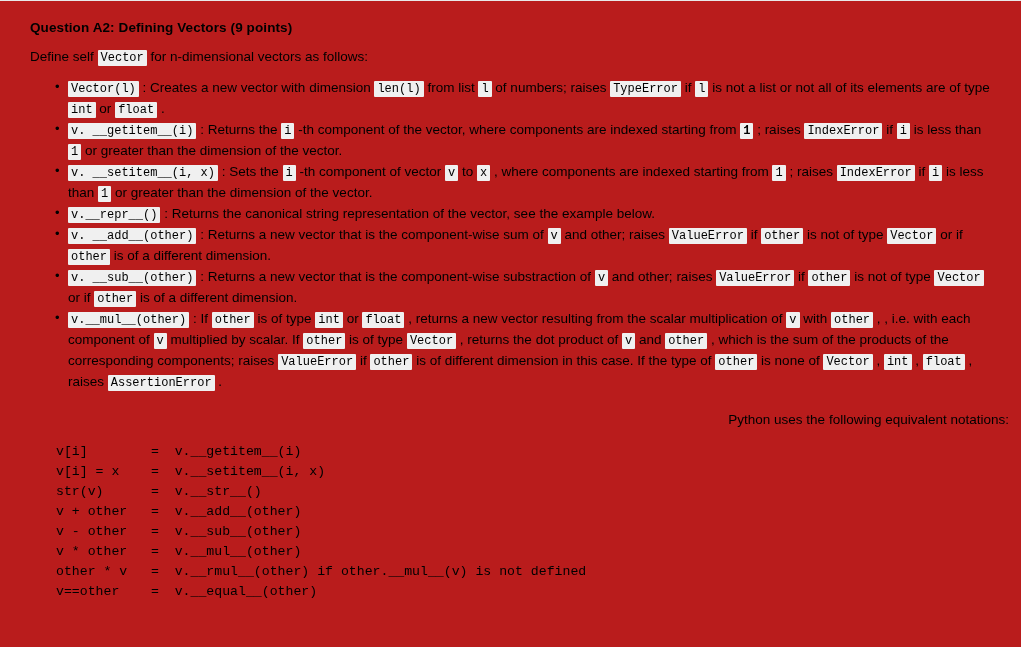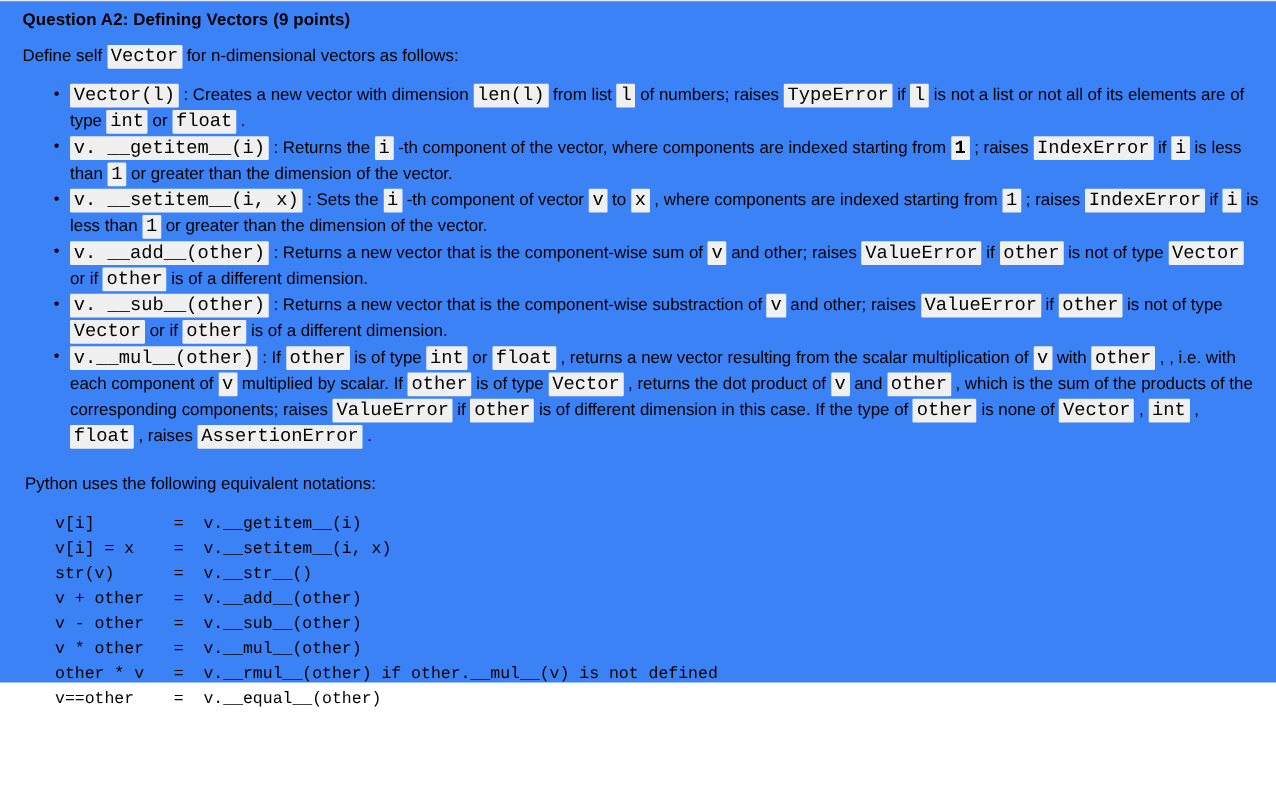--- a/index.html
+++ b/index.html
@@ -11,25 +11,25 @@
     width: 1021px;
     height: 647px;
     overflow: hidden;
     font-family: "Liberation Sans", sans-serif;
     color: #000000;
     -webkit-font-smoothing: antialiased;
   }
   .page {
     position: relative;
     width: 1021px;
-    height: 546px;
+    height: 647px;
     box-sizing: border-box;
-    padding: 0;
+    padding: 12px;
     border-top: 1px solid #e8e8e8;
-    background: #3b82f6;
+    background: #b91c1c;
   }
   .title {
     font-size: 13.5px;
     font-weight: bold;
     margin: 7px 0 0 18px;
     letter-spacing: 0.1px;
   }
   .intro {
     font-size: 13.5px;
     margin: 13px 0 0 18px;
@@ -52,31 +52,32 @@
     content: "\2022";
     position: absolute;
     left: -13px;
     top: -1px;
     font-size: 13px;
     line-height: 20px;
     color: #000;
   }
   code, .cd {
     font-family: "Liberation Mono", "DejaVu Sans Mono", monospace;
-    font-size: 15px;
+    font-size: 12px;
     background: #f0f0f0;
     padding: 1px 3px 1px 3px;
     border-radius: 1px;
     white-space: pre;
   }
   b, strong { font-weight: normal; }
   .notations-lead {
     font-size: 13.5px;
     margin: 18px 0 0 20px;
     line-height: 18px;
+    text-align: right;
   }
   pre.codeblock {
     font-family: "Liberation Mono", "DejaVu Sans Mono", monospace;
     font-size: 13.2px;
     line-height: 20px;
     margin: 13px 0 0 44px;
     padding: 0;
     background: transparent;
     color: #000;
     white-space: pre;
@@ -88,20 +89,21 @@
 <div class="page">
 
   <h1 class="title">Question A2: Defining Vectors (9 points)</h1>
 
   <p class="intro"><span>Define self </span><code class="cd">Vector</code><span> for n-dimensional vectors as follows:</span></p>
 
   <ul class="spec">
       <li><code class="cd">Vector(l)</code><span> : Creates a new vector with dimension </span><code class="cd">len(l)</code><span> from list </span><code class="cd">l</code><span> of numbers; raises </span><code class="cd">TypeError</code><span> if </span><code class="cd">l</code><span> is not a list or not all of its elements are of type </span><code class="cd">int</code><span> or </span><code class="cd">float</code><span> .</span></li>
       <li><code class="cd">v. __getitem__(i)</code><span> : Returns the </span><code class="cd">i</code><span> -th component of the vector, </span><strong>where components are indexed starting from </strong><code class="cd" style="font-weight: bold;">1</code><span> ; raises </span><code class="cd">IndexError</code><span> if </span><code class="cd">i</code><span> is less than </span><code class="cd">1</code><span> or greater than the dimension of the vector.</span></li>
       <li><code class="cd">v. __setitem__(i, x)</code><span> : Sets the </span><code class="cd">i</code><span> -th component of vector </span><code class="cd">v</code><span> to </span><code class="cd">x</code><span> , where components are indexed starting from </span><code class="cd">1</code><span> ; raises </span><code class="cd">IndexError</code><span> if </span><code class="cd">i</code><span> is less than </span><code class="cd">1</code><span> or greater than the dimension of the vector.</span></li>
+      <li><code class="cd">v.__repr__()</code><span> : Returns the canonical string representation of the vector, see the example below.</span></li>
       <li><code class="cd">v. __add__(other)</code><span> : Returns a new vector that is the component-wise sum of </span><code class="cd">v</code><span> and other; raises </span><code class="cd">ValueError</code><span> if </span><code class="cd">other</code><span> is not of type </span><code class="cd">Vector</code><span> or if </span><code class="cd">other</code><span> is of a different dimension.</span></li>
       <li><code class="cd">v. __sub__(other)</code><span> : Returns a new vector that is the component-wise substraction of </span><code class="cd">v</code><span> and other; raises </span><code class="cd">ValueError</code><span> if </span><code class="cd">other</code><span> is not of type </span><code class="cd">Vector</code><span> or if </span><code class="cd">other</code><span> is of a different dimension.</span></li>
       <li><code class="cd">v.__mul__(other)</code><span> : If </span><code class="cd">other</code><span> is of type </span><code class="cd">int</code><span> or </span><code class="cd">float</code><span> , returns a new vector resulting from the scalar multiplication of </span><code class="cd">v</code><span> with </span><code class="cd">other</code><span> , , i.e. with each component of </span><code class="cd">v</code><span> multiplied by scalar. If </span><code class="cd">other</code><span> is of type </span><code class="cd">Vector</code><span> , returns the dot product of </span><code class="cd">v</code><span> and </span><code class="cd">other</code><span> , which is the sum of the products of the corresponding components; raises </span><code class="cd">ValueError</code><span> if </span><code class="cd">other</code><span> is of different dimension in this case. If the type of </span><code class="cd">other</code><span> is none of </span><code class="cd">Vector</code><span> , </span><code class="cd">int</code><span> , </span><code class="cd">float</code><span> , raises </span><code class="cd">AssertionError</code><span> .</span></li>
     </ul>
 
   <p class="notations-lead">Python uses the following equivalent notations:</p>
 
   <pre class="codeblock">v[i]        =  v.__getitem__(i)
 v[i] = x    =  v.__setitem__(i, x)
 str(v)      =  v.__str__()

